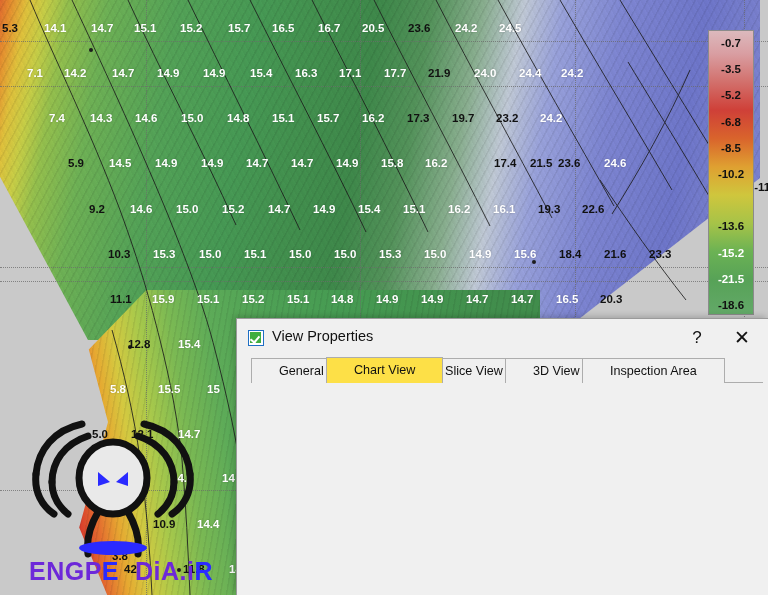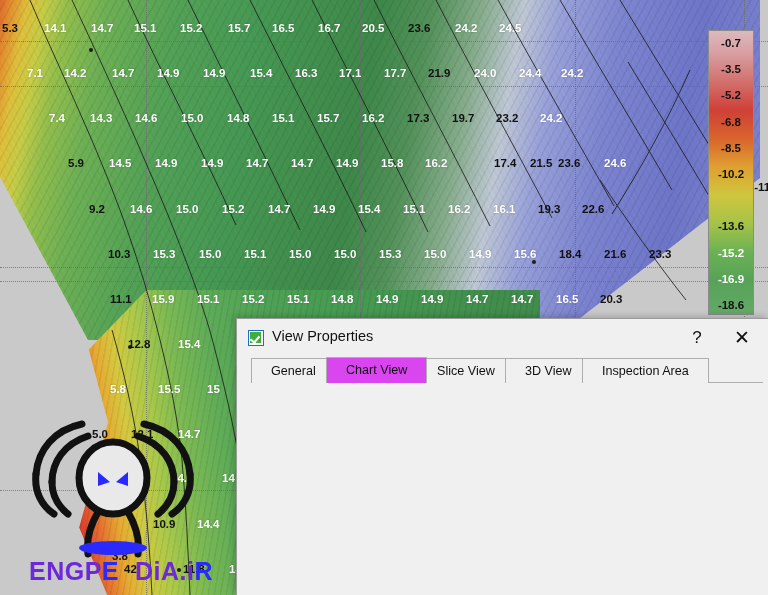--- a/index.html
+++ b/index.html
@@ -114,25 +114,25 @@
   #help-btn{position:absolute;right:58px;top:6px;width:26px;height:26px;
     font-size:17px;color:#111;text-align:center;line-height:26px;cursor:default;}
   #close-btn{position:absolute;right:6px;top:4px;width:40px;height:30px;
     text-align:center;line-height:30px;font-size:19px;color:#111;cursor:default;}
 
   
   #tabstrip{position:absolute;left:0;top:38px;width:532px;height:26px;}
   #tabstrip .tabline{position:absolute;left:14px;right:6px;bottom:0;height:1px;background:#adadad;}
   .tab{
     position:absolute;bottom:0;height:25px;line-height:24px;
-    padding:0 19px;font-size:12.6px;color:#111;
+    padding:0 27px;font-size:12.6px;color:#111;
     border:1px solid #adadad;border-bottom:none;background:#f0f0f0;
     box-sizing:border-box;white-space:nowrap;cursor:default;
   }
-  .tab.sel{background:#d946ef;height:26px;line-height:25px;border-color:#adadad;z-index:3;}
+  .tab.sel{background:#fde047;height:26px;line-height:25px;border-color:#adadad;z-index:3;}
 </style>
 </head>
 <body>
 
 <div id="map-canvas">
 
   <div id="bathy" class="surface"></div>
   <div id="bathy-shade" class="surface"></div>
   <div id="bathy2" class="surface"></div>
   <div id="bathy2-shade" class="surface"></div>
@@ -288,21 +288,21 @@
     <div id="colorbar-ticks">
         <div class="cb-label" style="top: 7px;">-0.7</div>
         <div class="cb-label" style="top: 33.2px;">-3.5</div>
         <div class="cb-label" style="top: 59.4px;">-5.2</div>
         <div class="cb-label" style="top: 85.6px;">-6.8</div>
         <div class="cb-label" style="top: 111.8px;">-8.5</div>
         <div class="cb-label" style="top: 138px;">-10.2</div>
         <div class="cb-label" style="top: 151px; padding-left: 36px;">-11.9</div>
         <div class="cb-label" style="top: 190.4px;">-13.6</div>
         <div class="cb-label w" style="top: 216.6px;">-15.2</div>
-        <div class="cb-label w" style="top: 242.8px;">-16.9</div>
+        <div class="cb-label w" style="top: 242.8px;">-21.5</div>
         <div class="cb-label" style="top: 269px;">-18.6</div>
       </div>
   </div>
 
   <div id="watermark">
     <svg width="206" height="168" viewBox="0 0 206 168">
       <g fill="none" stroke="#111" stroke-width="7" stroke-linecap="round">
         <path d="M72 28 C44 34, 28 54, 26 78"></path>
         <path d="M26 78 C24 96, 32 110, 44 118"></path>
         <path d="M78 40 C54 48, 42 66, 42 86"></path>

